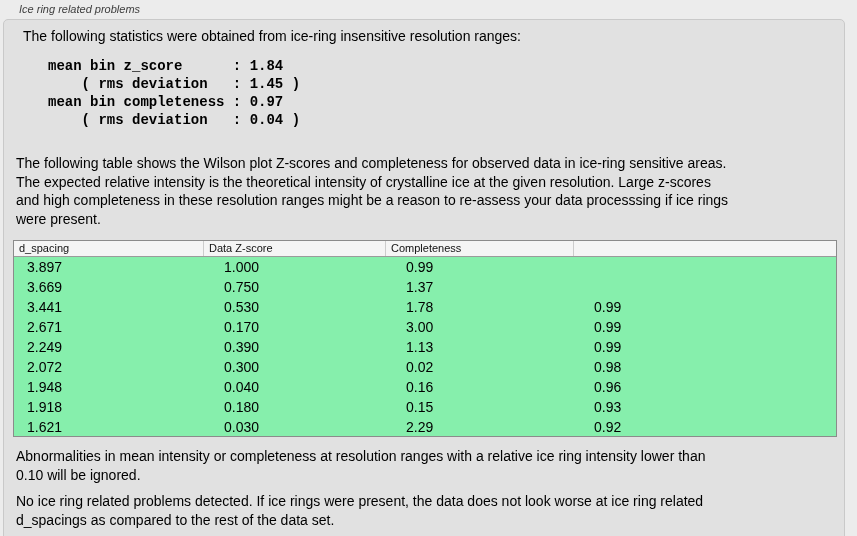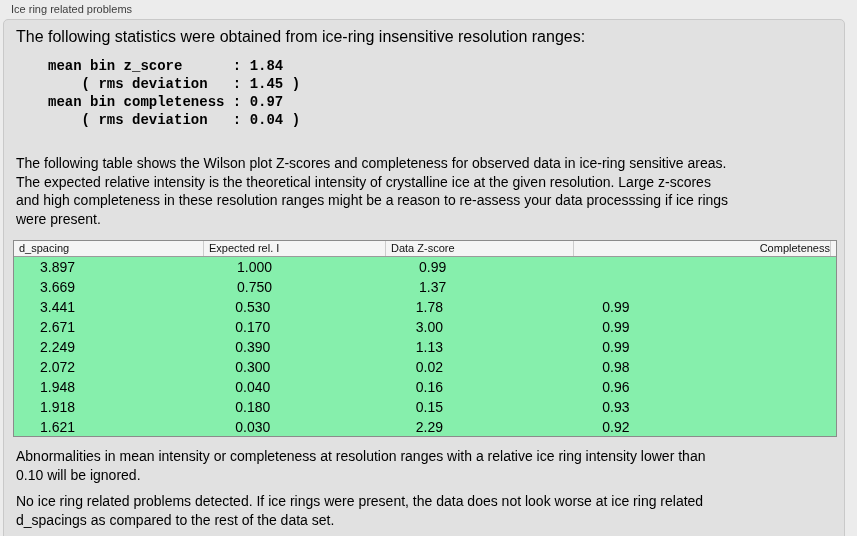--- a/index.html
+++ b/index.html
@@ -6,36 +6,37 @@
   html, body { width: 857px; height: 536px; }
   body {
     position: relative;
     background: #ececec;
     font-family: "Liberation Sans", sans-serif;
     color: #000;
     overflow: hidden;
   }
   .group-label {
     position: absolute;
-    left: 11px; top: 3px;
+    left: 19px; top: 3px;
     font-size: 11px;
     color: #3d3d3d;
+    font-style: italic;
   }
   .group-box {
     position: absolute;
     left: 3px; top: 19px;
     width: 842px; height: 530px;
     background: #e1e1e1;
     border: 1px solid #c9c9c9;
     border-radius: 5px;
   }
   .intro {
     position: absolute;
-    left: 16px; top: 28px;
-    font-size: 16px;
+    left: 23px; top: 28px;
+    font-size: 14px;
     text-align: center;
   }
   .stats {
     position: absolute;
     left: 48px; top: 57px;
     font-family: "Liberation Mono", monospace;
     font-size: 14px;
     font-weight: bold;
     line-height: 18px;
     white-space: pre;
@@ -70,21 +71,20 @@
   }
   .th + .th { border-left: 1px solid #cccccc; }
   .th:nth-child(1) { width: 189px; }
   .th:nth-child(2) { width: 182px; }
   .th:nth-child(3) { width: 188px; }
   .th:nth-child(4) { width: 257px; text-align: right; }
   .th-pad { flex: 1; }
   .tr {
     display: flex;
     height: 20px;
-    margin-left: 13px;
   }
   .td {
     font-size: 14px;
     line-height: 20px;
     padding-left: 21px;
     white-space: nowrap;
     overflow: hidden;
   }
   .td:nth-child(1) { width: 189px; padding-left: 13px; }
   .td:nth-child(2) { width: 182px; }
@@ -115,21 +115,20 @@
     ( rms deviation   : 0.04 )</div>
 
 <div class="desc">The following table shows the Wilson plot Z-scores and completeness for observed data in ice-ring sensitive areas.
 The expected relative intensity is the theoretical intensity of crystalline ice at the given resolution. Large z-scores
 and high completeness in these resolution ranges might be a reason to re-assess your data processsing if ice rings
 were present.</div>
 
 <div class="list-ctrl">
   <div class="thead">
       <div class="th">d_spacing</div>
-      <div class="th">Expected rel. I</div>
       <div class="th">Data Z-score</div>
       <div class="th">Completeness</div>
       <div class="th th-pad"></div>
     </div>
   <div class="tbody">
       <div class="tr">
         <div class="td">3.897</div>
         <div class="td">1.000</div>
         <div class="td">0.99</div>
       </div>

